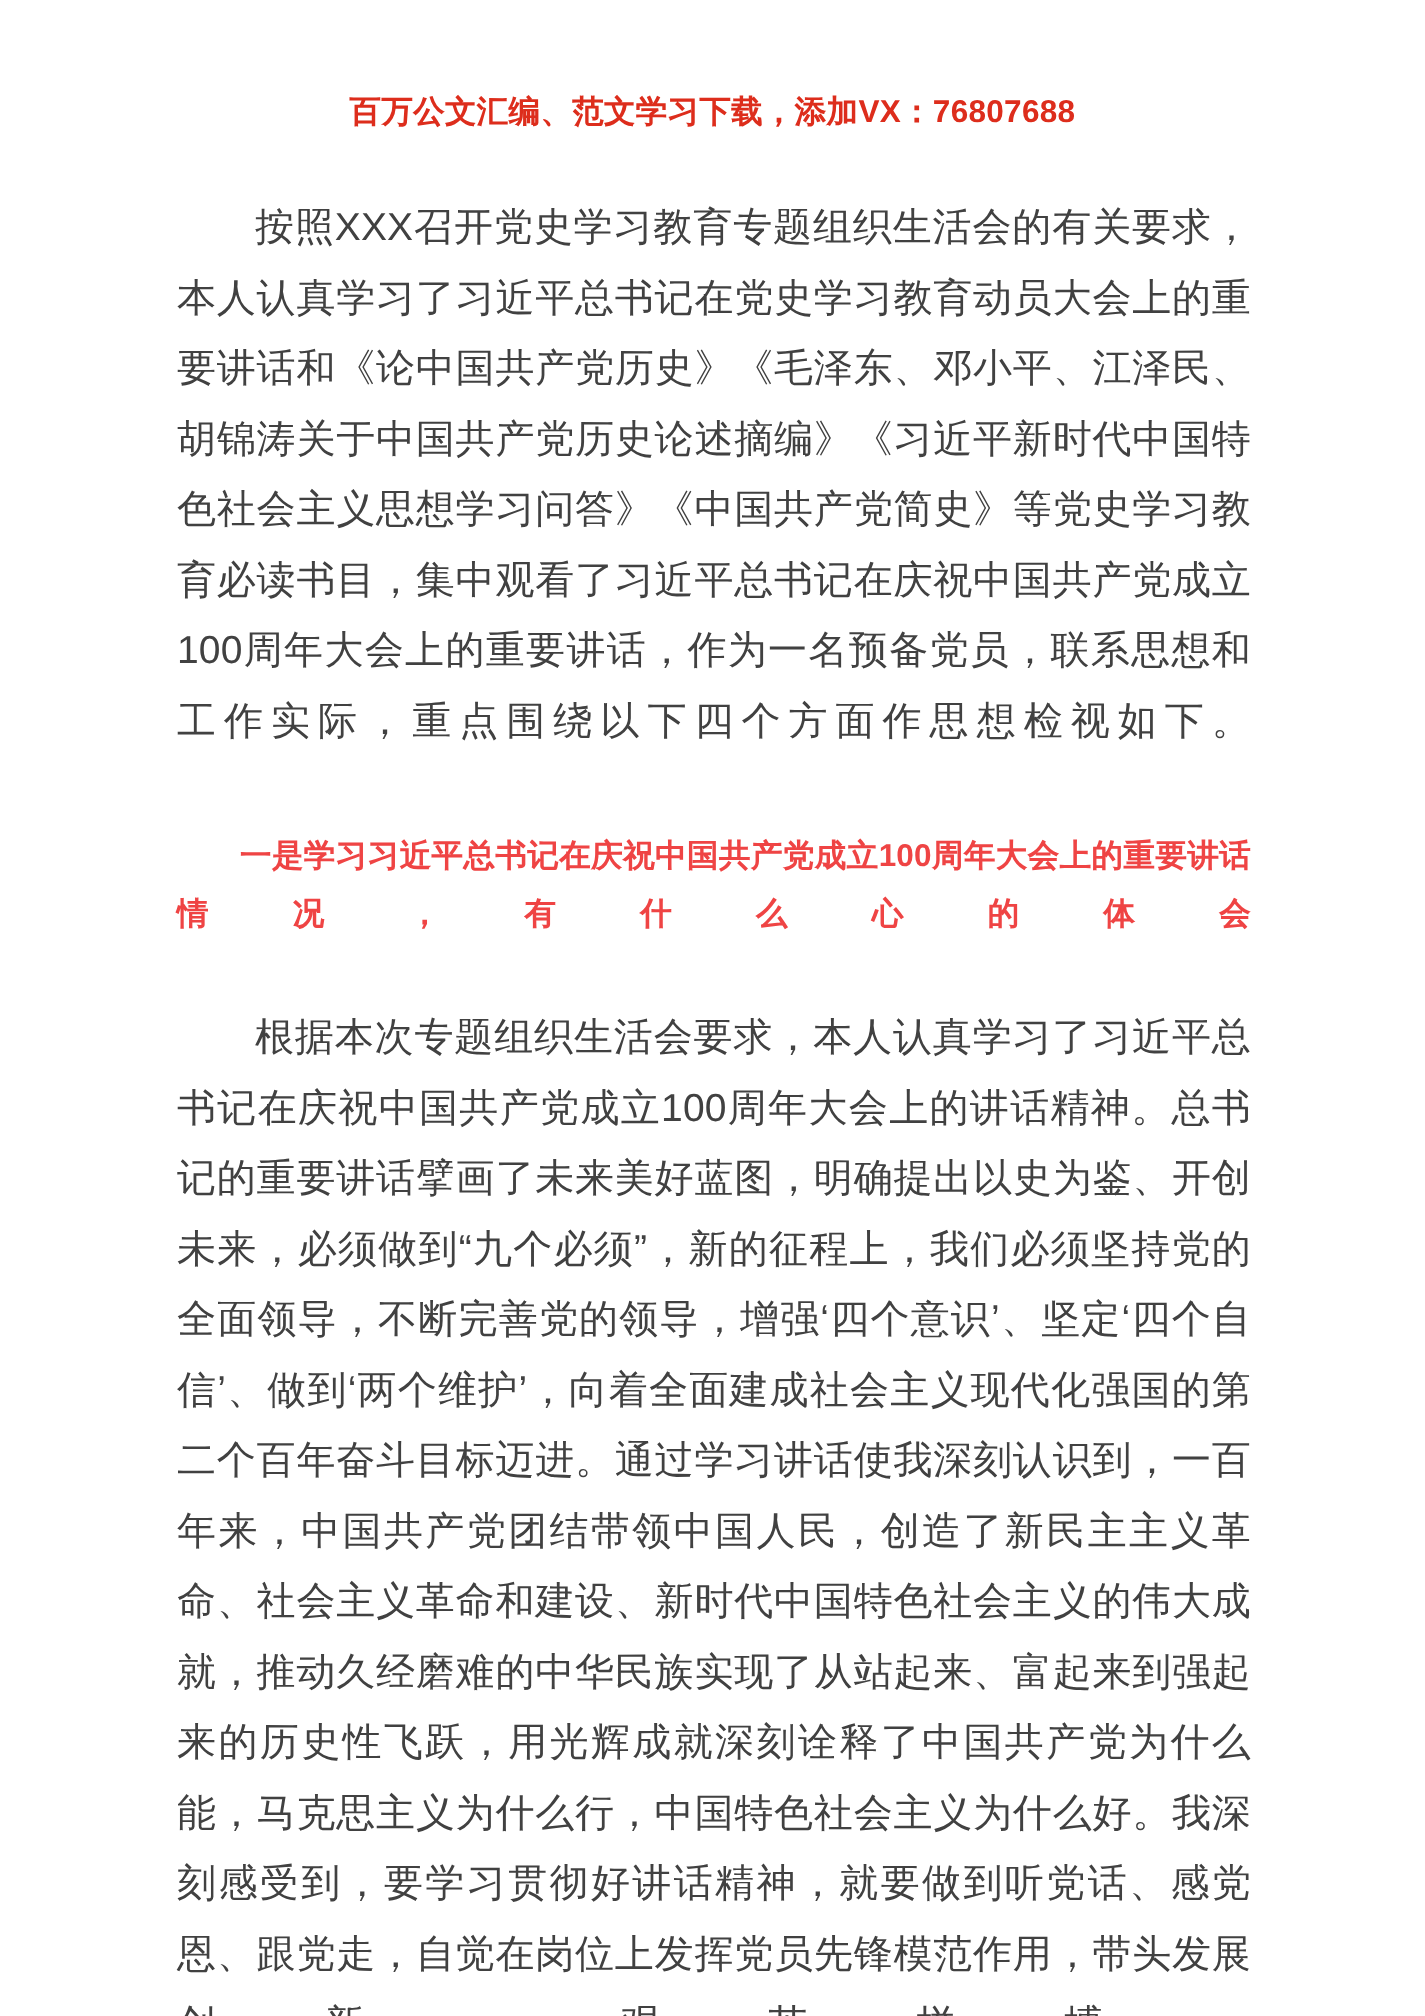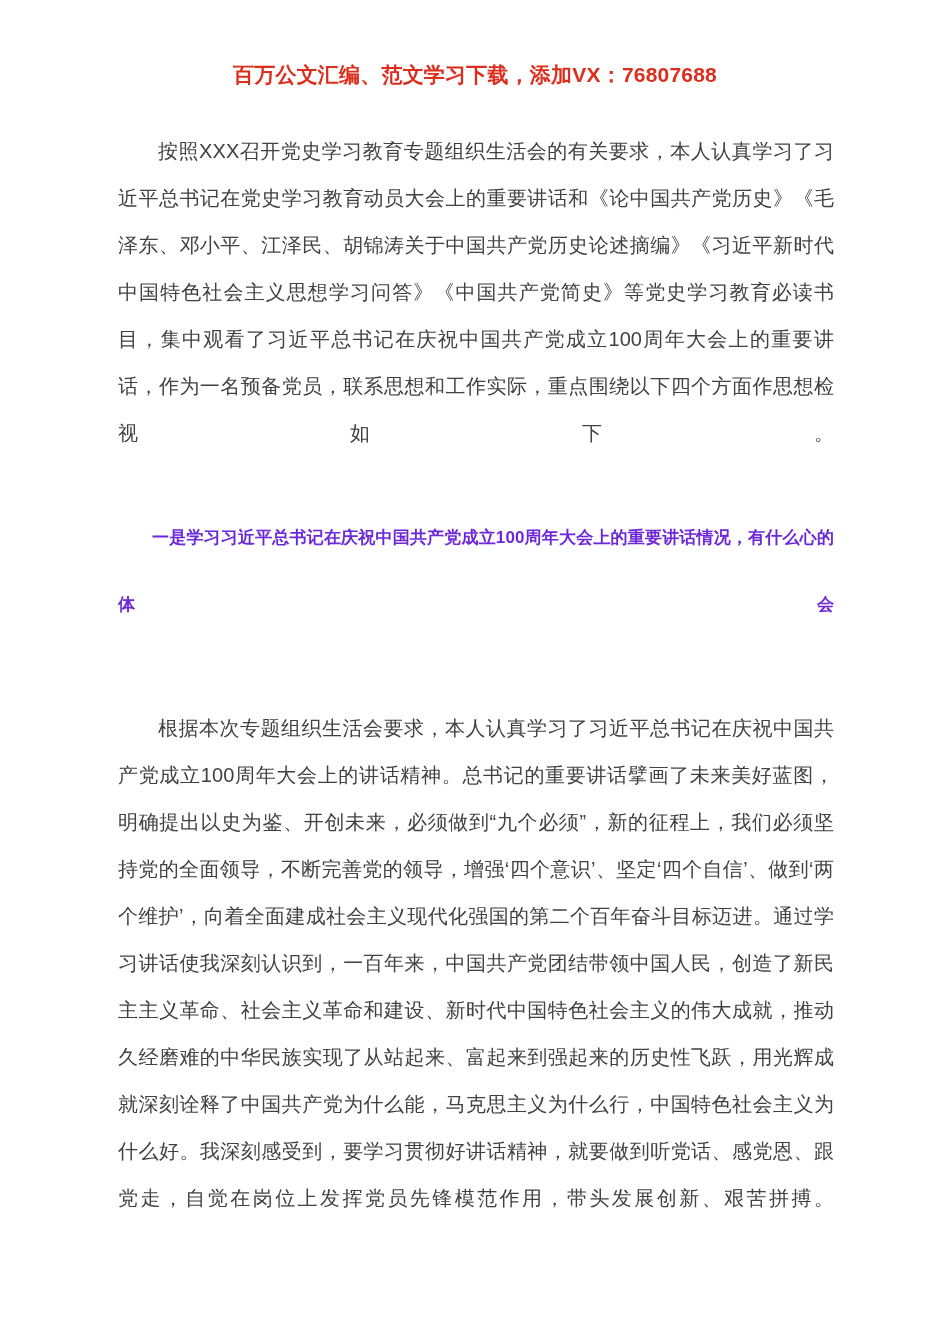--- a/index.html
+++ b/index.html
@@ -41,34 +41,34 @@
   
   .doc-body {
     position: absolute;
     top: 128px;
     left: 118px;
     width: 716px;
   }
 
   .para {
     color: #414141;
-    font-size: 20px;
+    font-size: 26px;
     line-height: 47px;
     text-align: justify;
     text-justify: inter-ideograph;
     text-indent: 2em;
     margin: 0 0 0 0;
     letter-spacing: 0.1px;
     word-break: break-all;
   }
 
   .heading {
-    color: #6d28d9;
-    font-size: 17px;
-    line-height: 67px;
+    color: #ef4444;
+    font-size: 21px;
+    line-height: 39px;
     font-weight: 700;
     text-align: justify;
     text-justify: inter-ideograph;
     text-indent: 2em;
     margin: 0;
     letter-spacing: 0.1px;
     word-break: break-all;
   }
 
   

